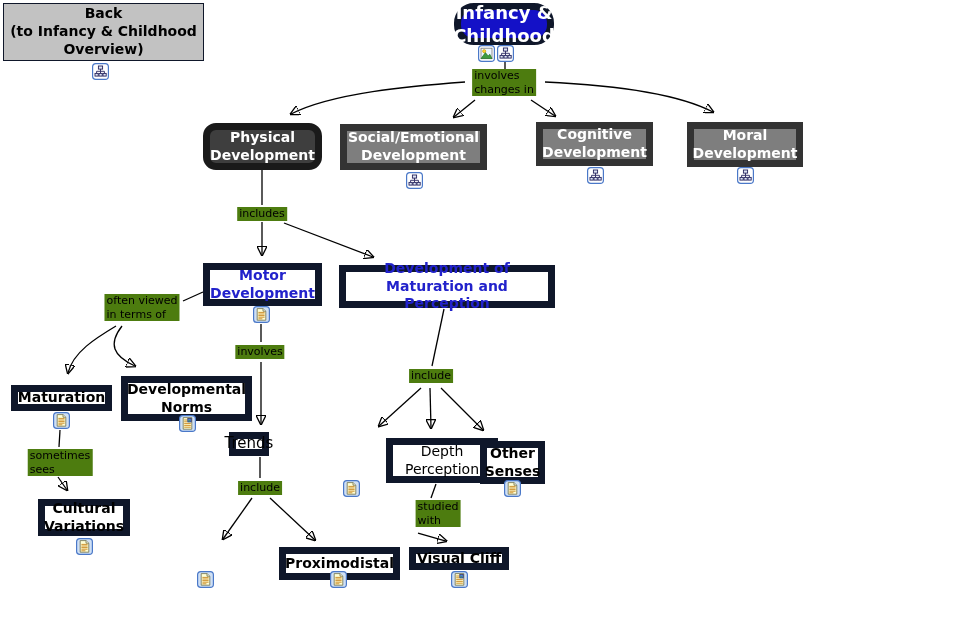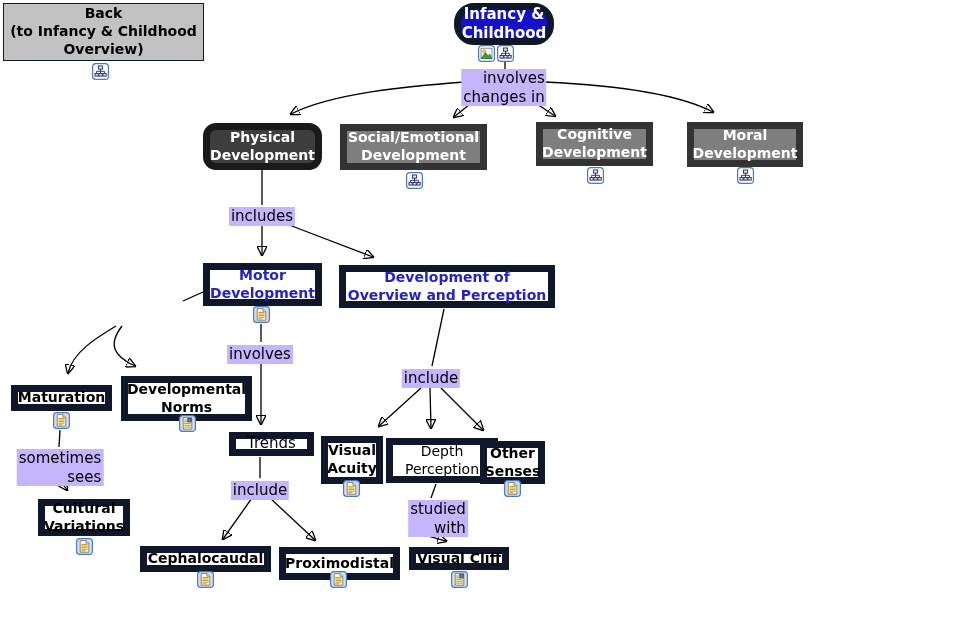--- a/index.html
+++ b/index.html
@@ -30,21 +30,21 @@
     cursor:pointer;
   }
   .n-back{
     background:var(--back-node,#c2c2c2);
     font-size:14px;
     border-width:1px;
   }
   .n-root{
     background:var(--blue-node,#1411c7);
     color:#fff;
-    font-size:15px;
+    font-size:18px;
     border-radius:20px;
   }
   .n-dark{
     background:var(--dark-node,#3e3e3e);
     color:#fff;
     border-color:#1a1a1a;
     border-radius:13px;
   }
   .n-gray{
     background:var(--gray-node,#7e7e7e);
@@ -54,26 +54,26 @@
   .n-bluetext{
     color:var(--blue-text,#2222cb);
   }
   .n-plain{
     font-weight:normal;
     font-size:15px;
   }
   .link-label{
     position:absolute;
     transform:translateX(-50%);
-    text-align:right;
+    text-align:left;
     white-space:pre;
-    font-size:15px;
+    font-size:11px;
     line-height:1.24;
     color:#000;
-    background:#c4b5fd;
+    background:#4d7c0f;
     padding:0 2px;
   }
   .icon{
     position:absolute;
     width:17px;height:17px;
     cursor:pointer;
   }
   .defs-holder{position:absolute;width:0;height:0;overflow:hidden;}
 </style>
 </head>
@@ -169,50 +169,49 @@
   <div class="node n-gray" style="left:536px;top:122px;width:117px;height:44px">Cognitive
 Development</div>
 
   <div class="node n-gray" style="left:687px;top:122px;width:116px;height:45px">Moral
 Development</div>
 
   <div class="node n-bluetext" style="left:203px;top:263px;width:119px;height:43px">Motor
 Development</div>
 
   <div class="node n-bluetext" style="left:339px;top:265px;width:216px;height:43px">Development of
-Overview and Perception</div>
+Maturation and Perception</div>
 
   <div class="node" style="left:11px;top:385px;width:101px;height:26px">Maturation</div>
 
   <div class="node" style="left:121px;top:376px;width:131px;height:45px">Developmental
 Norms</div>
 
-  <div class="node n-plain" style="left:229px;top:432px;width:85px;height:24px">Trends</div>
+  <div class="node n-plain" style="left:229px;top:432px;width:40px;height:24px">Trends</div>
 
   <div class="node" style="left:38px;top:499px;width:92px;height:37px">Cultural
 Variations</div>
 
-  <div class="node" style="left:140px;top:546px;width:131px;height:26px">Cephalocaudal</div>
 
   <div class="node" style="left:279px;top:547px;width:121px;height:33px">Proximodistal</div>
 
-  <div class="node" style="left:321px;top:436px;width:62px;height:48px">Visual
-Acuity</div>
 
   <div class="node n-plain" style="left:386px;top:438px;width:112px;height:45px;font-size:14px">Depth
 Perception</div>
 
   <div class="node" style="left:480px;top:441px;width:65px;height:43px">Other
 Senses</div>
 
   <div class="node" style="left:409px;top:547px;width:100px;height:23px">Visual Cliff</div>
 
   <div class="link-label" style="left:504px;top:69px">involves
 changes in</div>
   <div class="link-label" style="left:262px;top:207px">includes</div>
+  <div class="link-label" style="left:142px;top:294px">often viewed
+in terms of</div>
   <div class="link-label" style="left:260px;top:345px">involves</div>
   <div class="link-label" style="left:60px;top:449px">sometimes
 sees</div>
   <div class="link-label" style="left:260px;top:481px">include</div>
   <div class="link-label" style="left:431px;top:369px">include</div>
   <div class="link-label" style="left:438px;top:500px">studied
 with</div>
 
   <svg class="icon" style="left:92px;top:63px">
       <use href="#sym-map"></use>

